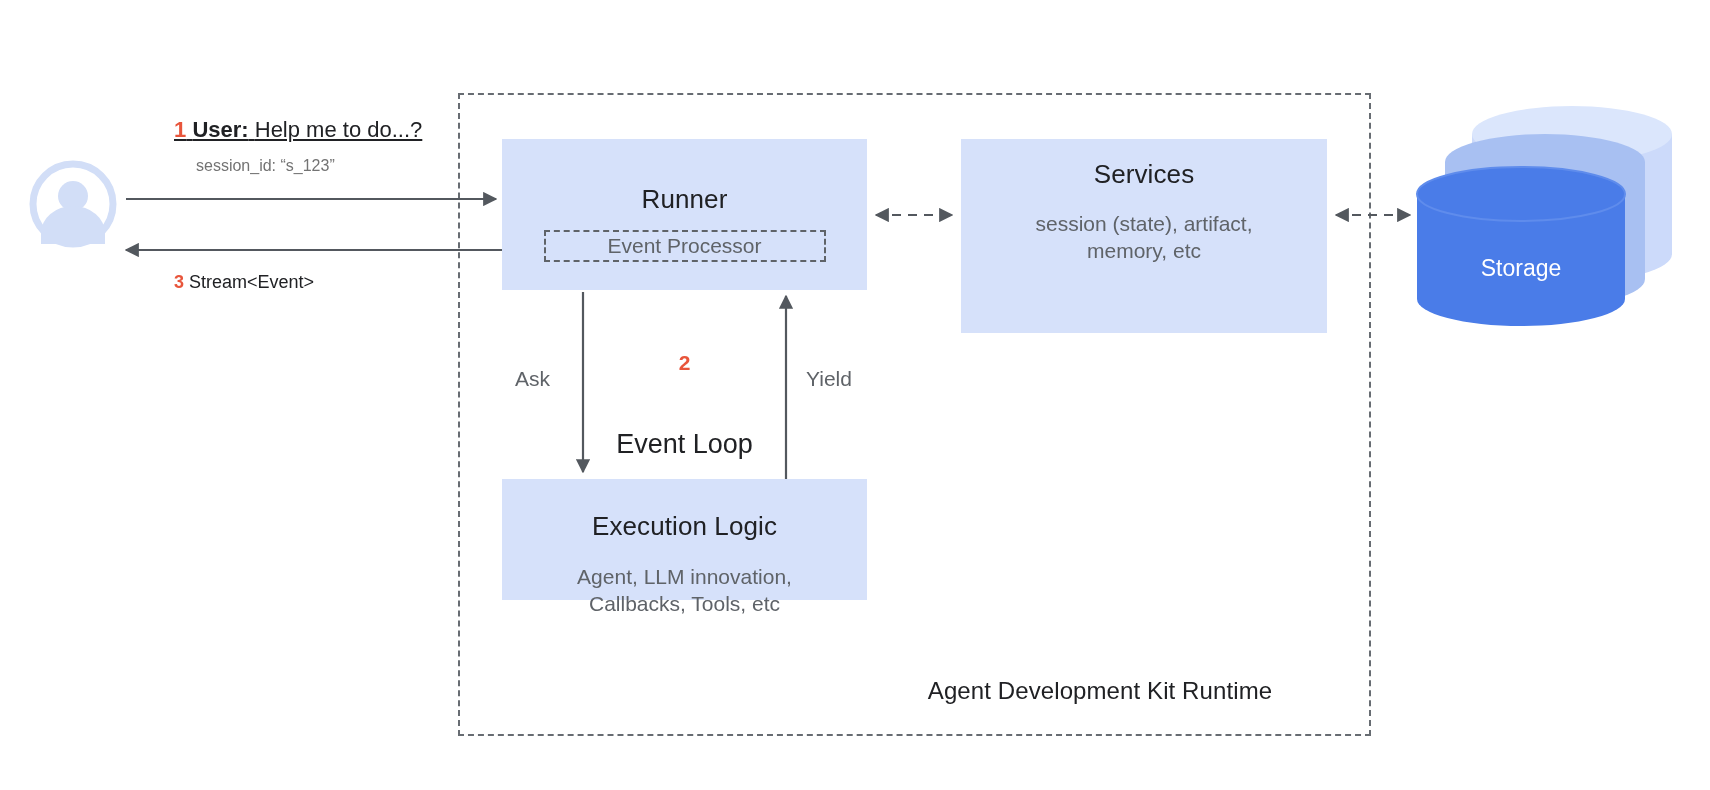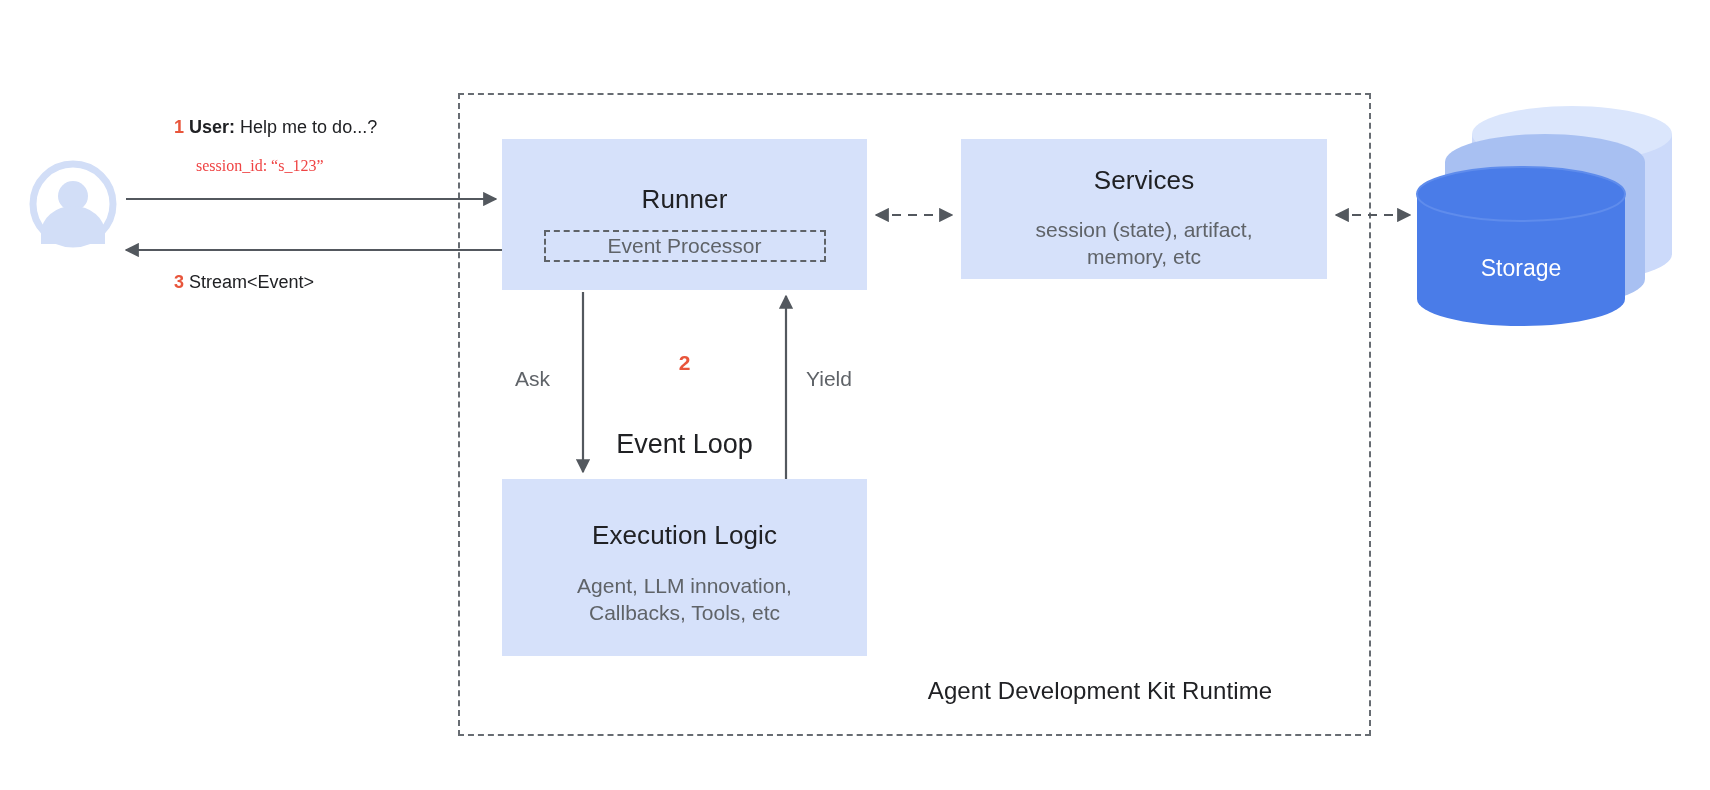--- a/index.html
+++ b/index.html
@@ -81,31 +81,31 @@
     align-items: center;
     justify-content: center;
     font-size: 21px;
     color: #5f6368;
   }
 
   #services-box {
     left: 961px;
     top: 139px;
     width: 366px;
-    height: 140px;
-    padding-top: 26px;
+    height: 194px;
+    padding-top: 20px;
   }
   #services-box .box-sub { margin-top: 20px; }
 
   #execution-box {
     left: 502px;
     top: 479px;
     width: 365px;
-    height: 177px;
-    padding-top: 41px;
+    height: 121px;
+    padding-top: 32px;
   }
   #execution-box .box-sub { margin-top: 21px; }
 
   
   #user-avatar {
     position: absolute;
     left: 29px;
     top: 160px;
     width: 88px;
     height: 88px;
@@ -113,33 +113,33 @@
 
   
   .step-num {
     color: #e8553b;
     font-weight: bold;
   }
   #label-step1 {
     position: absolute;
     left: 174px;
     top: 117px;
-    font-size: 18px;
-    color: #202124;
-    white-space: nowrap;
+    font-size: 22px;
+    color: #202124;
+    white-space: nowrap;
+    text-decoration: underline;
   }
   #label-step1 .strong { font-weight: bold; }
   #label-session {
     position: absolute;
     left: 196px;
     top: 157px;
     font-size: 16px;
-    color: #ef4444;
-    white-space: nowrap;
-    font-family: Liberation Serif, serif;
+    color: #737373;
+    white-space: nowrap;
   }
   #label-step3 {
     position: absolute;
     left: 174px;
     top: 272px;
     font-size: 18px;
     color: #202124;
     white-space: nowrap;
   }
 

